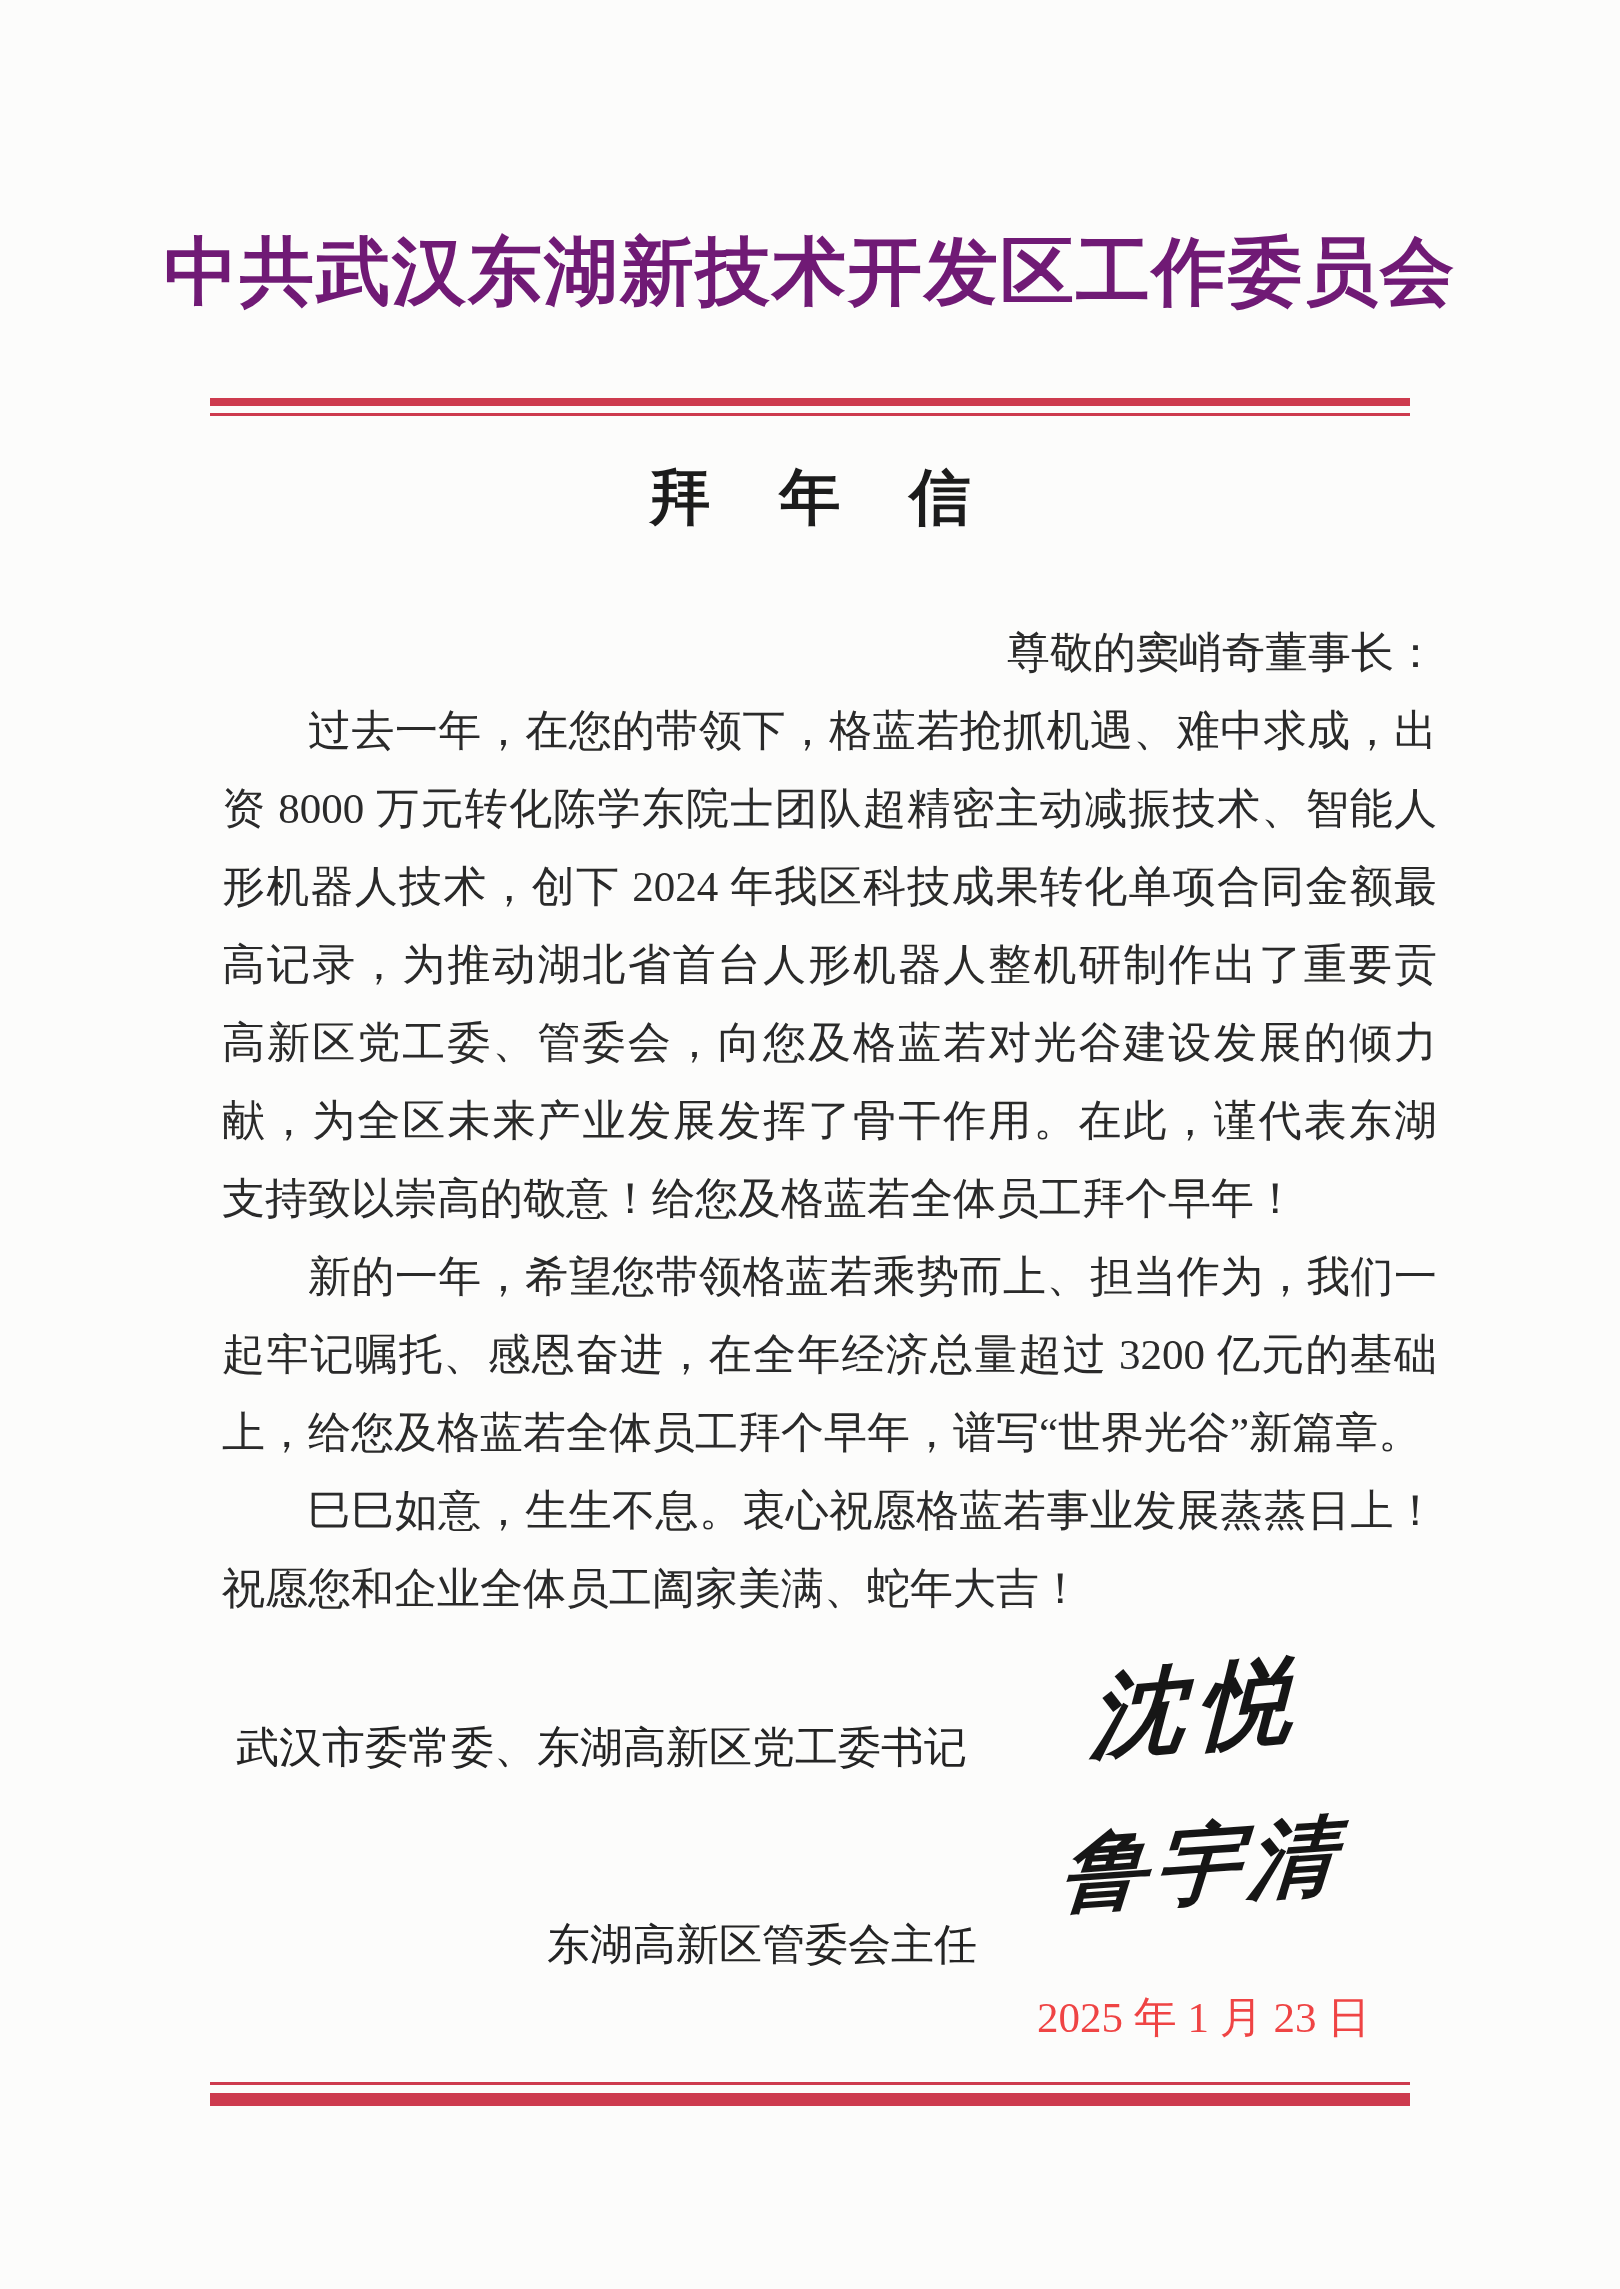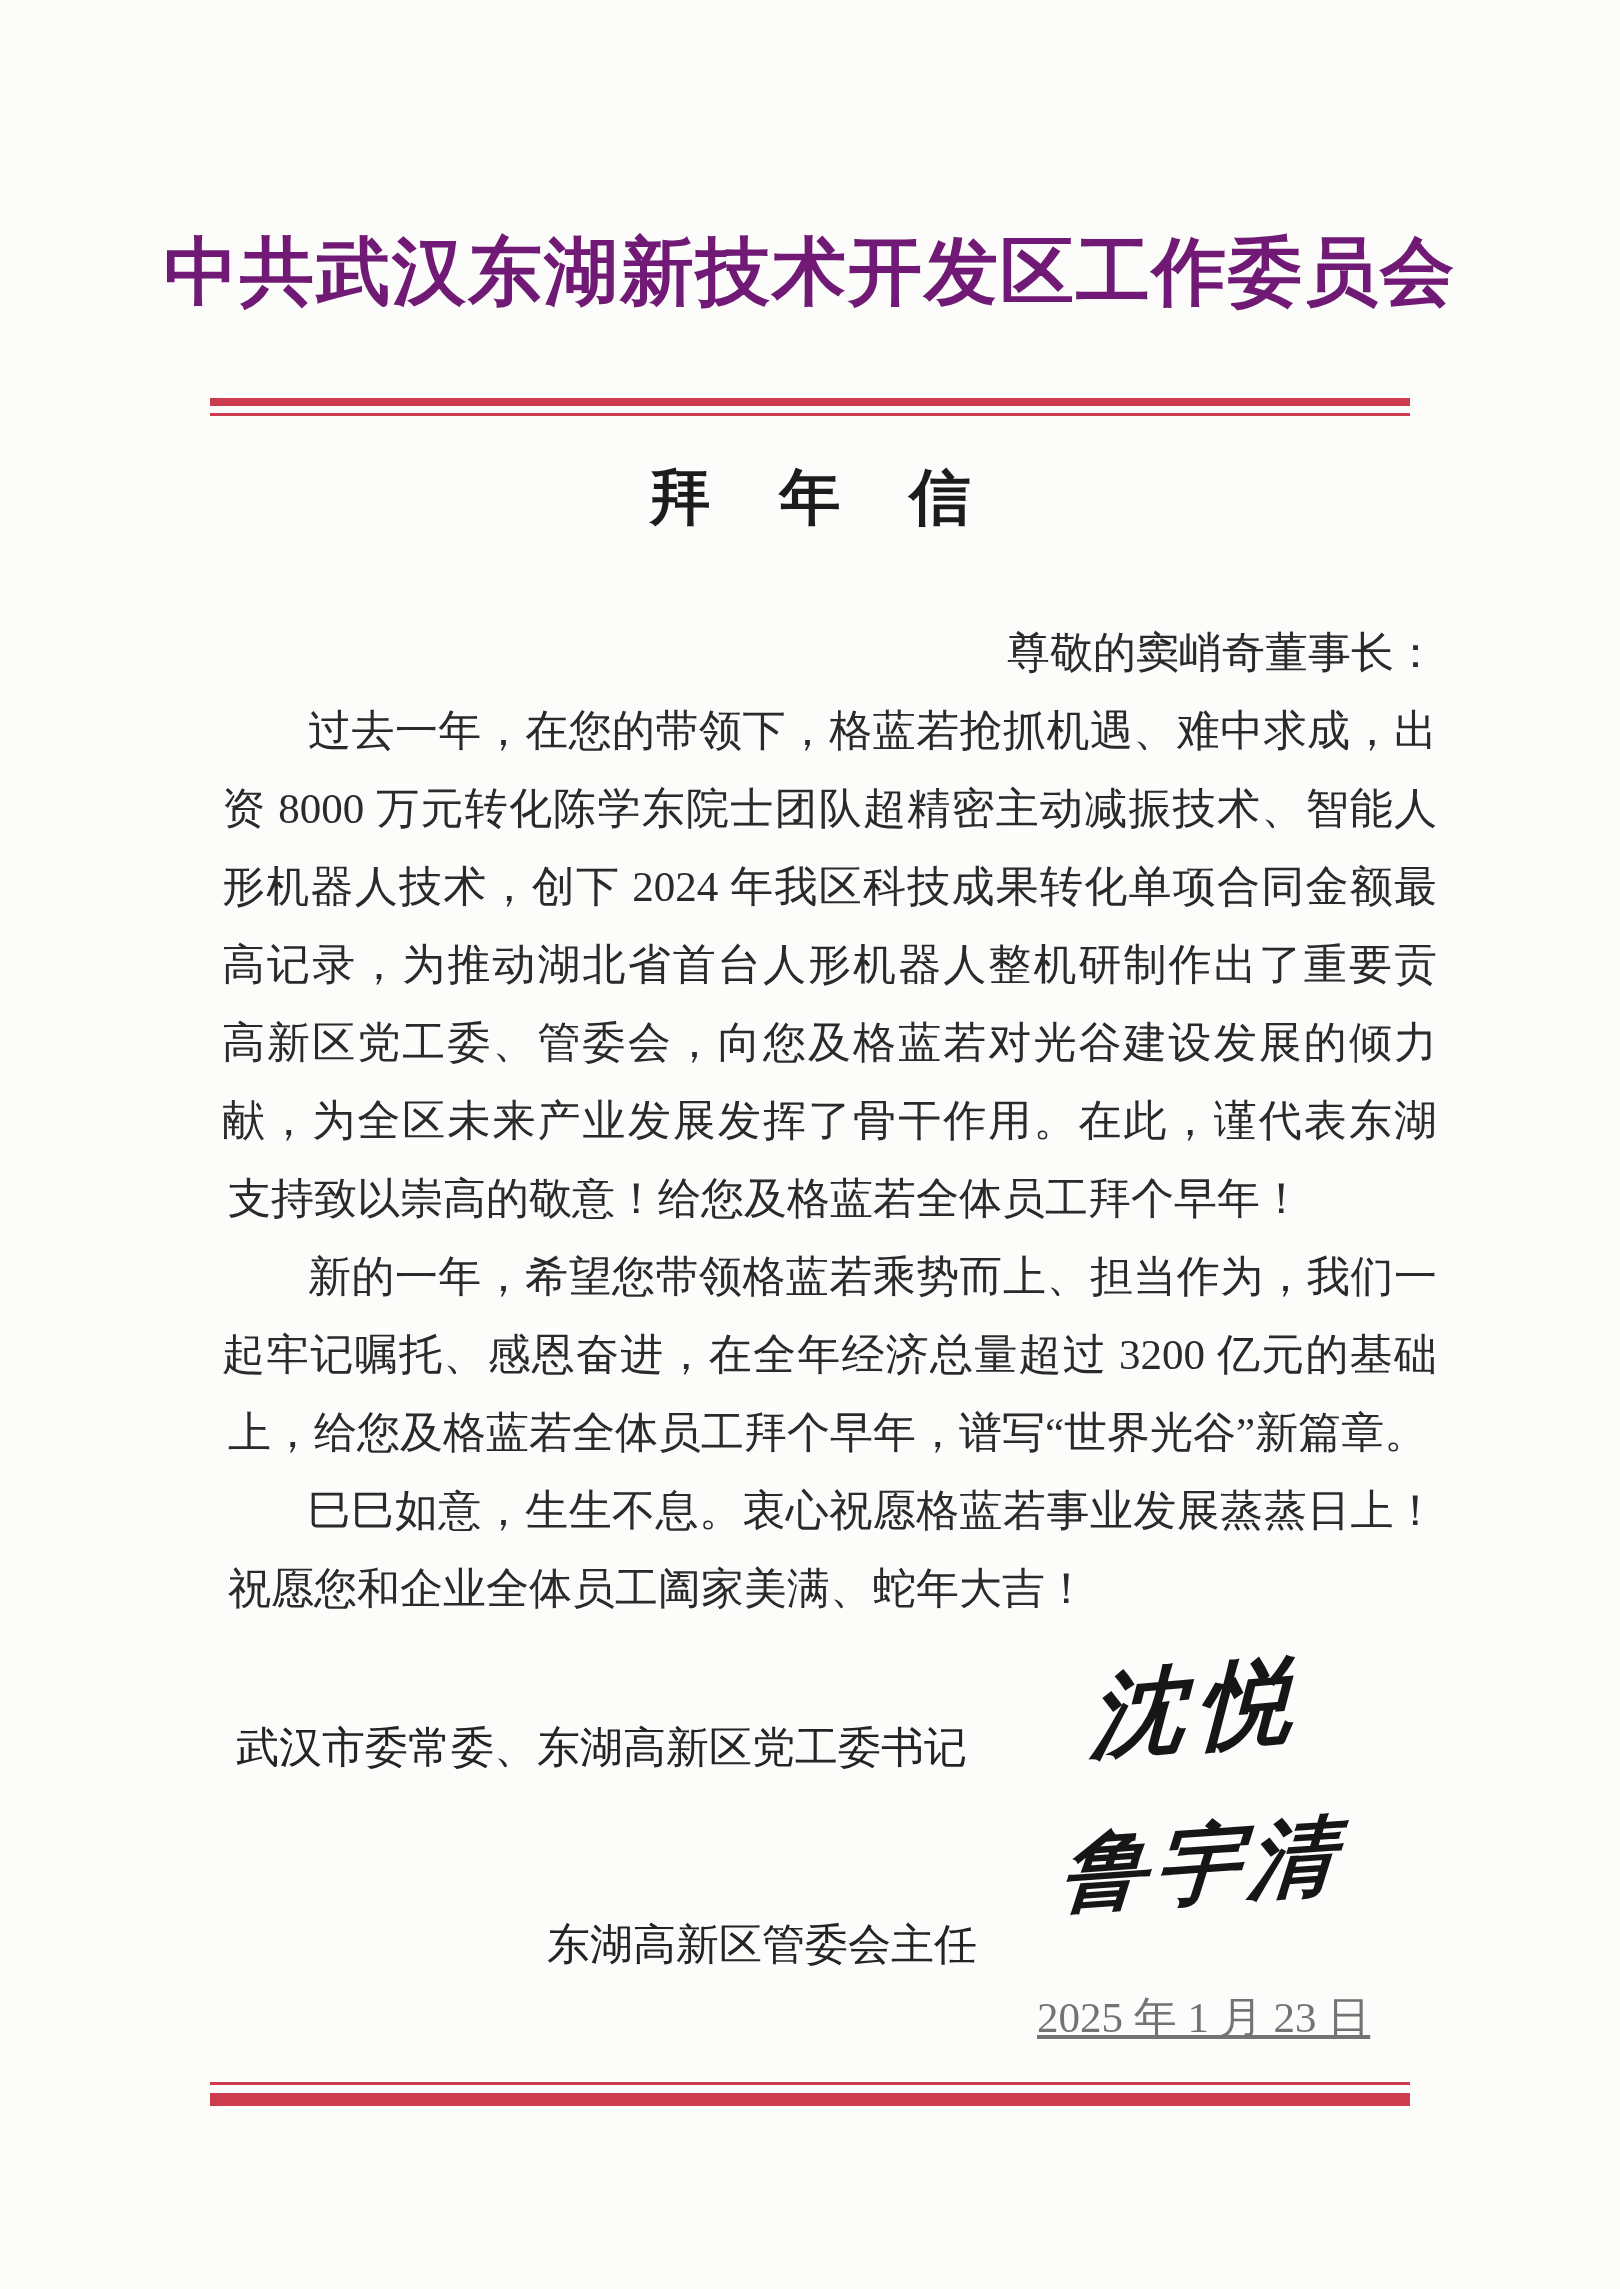--- a/index.html
+++ b/index.html
@@ -39,21 +39,21 @@
     font-weight:bold; color:#1c1c1c;
   }
   
   .body-text {
     position:absolute; top:614px; left:222px; width:1215px;
     font-size:43px; line-height:78px;
     color:#2a2a2a;
   }
   .salutation { text-align:right; }
   .line { text-align:justify; text-align-last:justify; }
-  .line.end { text-align-last:left;margin-left:6px; }
+  .line.end { text-align-last:left; }
   .line.indent { text-indent:86px; }
   
   .sig-title-1 {
     position:absolute; top:1709px; left:236px;
     font-size:43px; line-height:78px; white-space:nowrap;
   }
   .sig-title-2 {
     position:absolute; top:1906px; left:547px;
     font-size:43px; line-height:78px; white-space:nowrap;text-align:center;
   }
@@ -71,22 +71,21 @@
   }
   .sig-name-2 {
     top:1811px; left:1061px;
     font-size:86px; line-height:108px;
     letter-spacing:7.8px;
     transform:rotate(-4deg) skewX(-8deg);
   }
   .date-line {
     position:absolute; top:1986px; left:1037px;
     font-size:43px; line-height:63px; white-space:nowrap;
-    color:#737373;
-    text-decoration:underline;
+    color:#ef4444;
   }
 </style>
 </head>
 <body>
 
 <div class="page">
 
   <div class="letterhead">中共武汉东湖新技术开发区工作委员会</div>
 
   <div class="rules rules-top">

